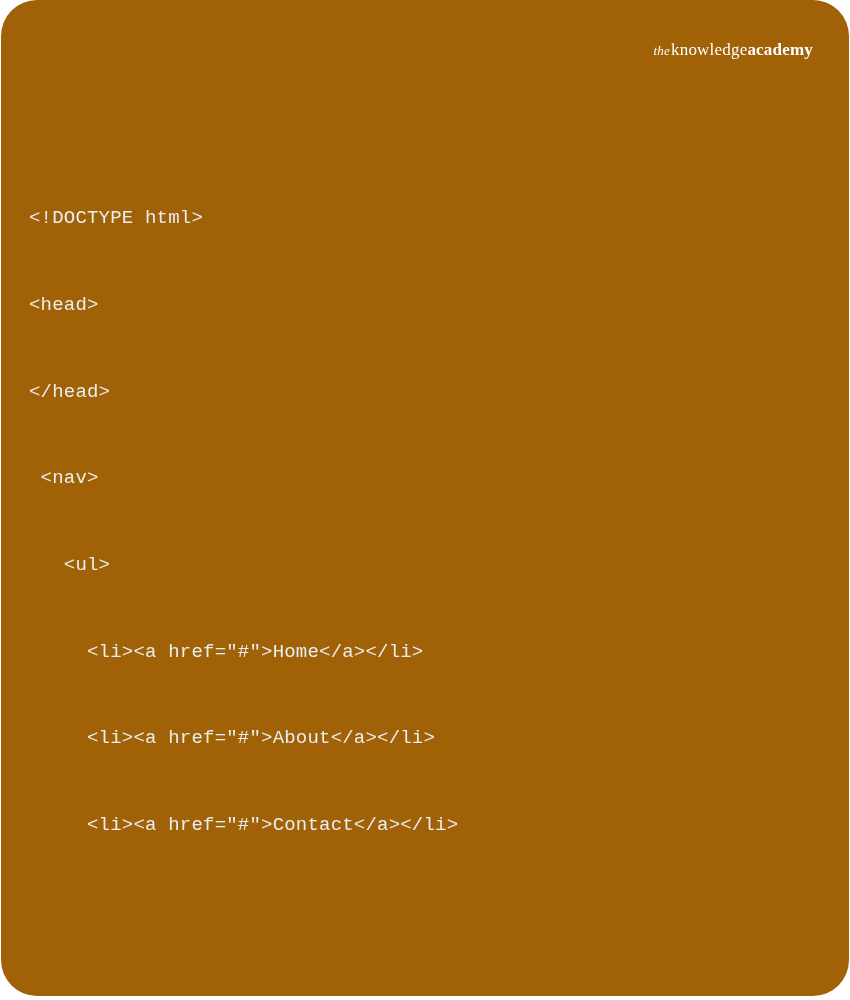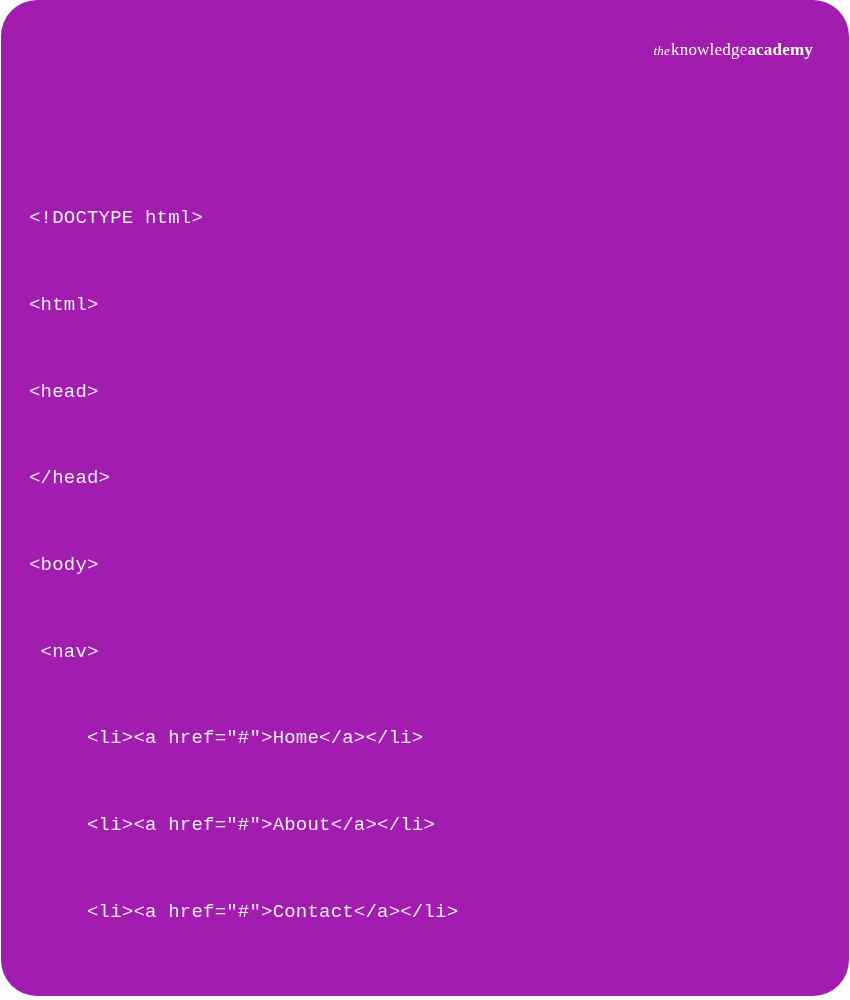--- a/index.html
+++ b/index.html
@@ -12,21 +12,21 @@
     display: flex;
     justify-content: center;
     align-items: flex-start;
     padding: 0;
     width: 850px;
     height: 1000px;
   }
   .card {
     width: 848px;
     height: 996px;
-    background: #a21caf;
+    background: #a16207;
     border-radius: 36px;
     padding: 40px 28px 40px 28px;
     position: relative;
   }
   .brand {
     position: absolute;
     top: 40px;
     right: 36px;
     color: #ffffff;
     font-family: Georgia, 'Times New Roman', serif;
@@ -61,25 +61,24 @@
 </style>
 </head>
 <body>
 
 <div class="card">
   <div class="brand">
     <span class="the">the</span><span class="knowledge">knowledge</span><span class="academy">academy</span>
   </div>
   <div class="code-block">
 <span class="code-line">&lt;!DOCTYPE html&gt;</span>
-<span class="code-line">&lt;html&gt;</span>
 <span class="code-line">&lt;head&gt;</span>
 <span class="code-line">&lt;/head&gt;</span>
-<span class="code-line">&lt;body&gt;</span>
 <span class="code-line"> &lt;nav&gt;</span>
+<span class="code-line">   &lt;ul&gt;</span>
 <span class="code-line">     &lt;li&gt;&lt;a href="#"&gt;Home&lt;/a&gt;&lt;/li&gt;</span>
 <span class="code-line">     &lt;li&gt;&lt;a href="#"&gt;About&lt;/a&gt;&lt;/li&gt;</span>
 <span class="code-line">     &lt;li&gt;&lt;a href="#"&gt;Contact&lt;/a&gt;&lt;/li&gt;</span>
 
 
 
 
 
 
 

